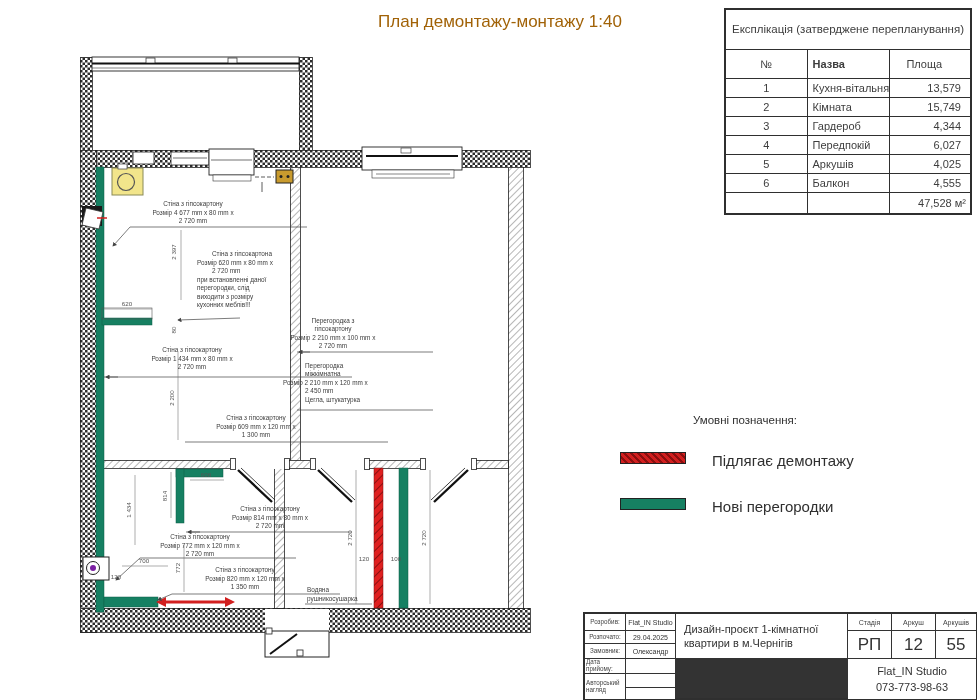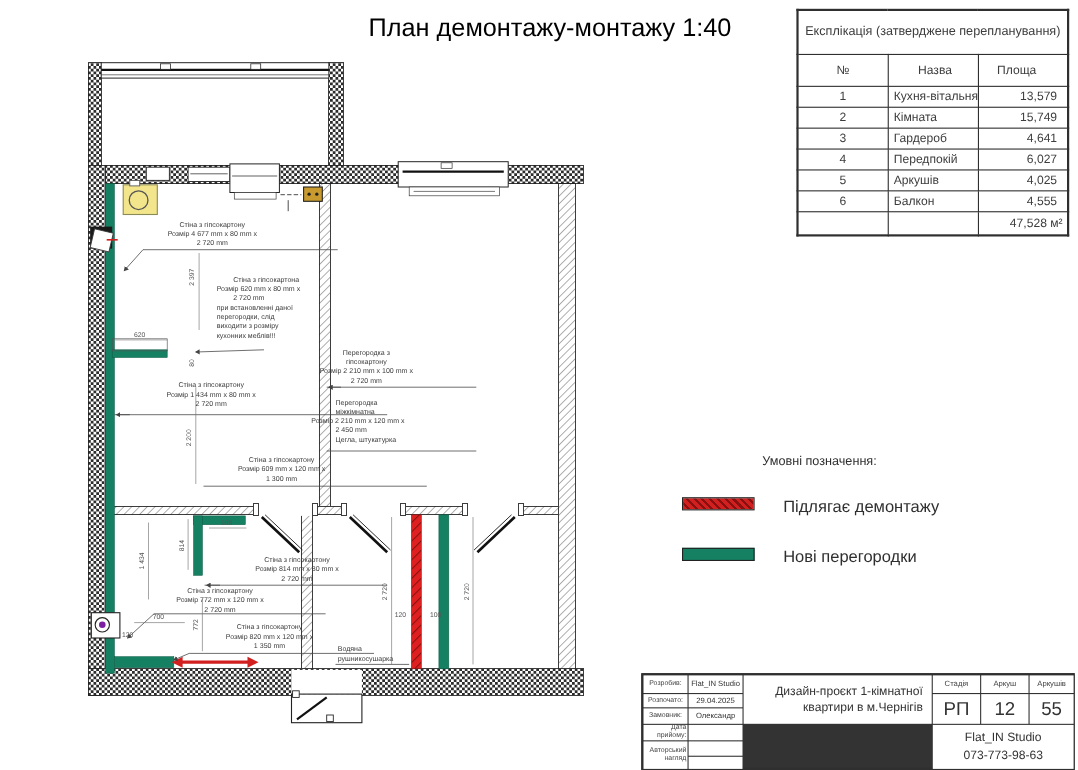--- a/index.html
+++ b/index.html
@@ -1,20 +1,20 @@
 <!DOCTYPE html>
 <html><head>
 <meta charset="utf-8">
 <style>
   html,body{margin:0;padding:0;background:#fff;}
   .canvas{position:relative;width:980px;height:700px;background:#fff;overflow:hidden;
           font-family:"Liberation Sans",sans-serif;color:#333;}
   .abs{position:absolute;}
   
-  .page-title{left:300px;top:12px;width:400px;text-align:center;font-size:23px;color:#000000;}
+  .page-title{left:300px;top:12px;width:400px;text-align:center;font-size:17px;color:#a16207;}
   
   .expl{left:724px;top:8px;border-collapse:collapse;background:#fff;table-layout:fixed;width:248px;
         font-size:11px;color:#3d3d3d;border:2px solid #2f2f2f;}
   .expl td,.expl th{border:1px solid #2f2f2f;font-weight:normal;overflow:hidden;white-space:nowrap;margin-left:16px;}
   .expl .t-title{height:37px;text-align:center;font-size:11.5px;line-height:1.35;white-space:normal;}
   .expl .t-head{height:29px;text-align:center;}
   .expl .c-num{width:36px;text-align:center;}
   .expl .c-name{width:146px;padding-left:5px;text-align:left;}
   .expl .c-area{width:60px;text-align:right;padding-right:9px;}
   .expl .t-row{height:19px;}
@@ -23,21 +23,21 @@
   .legend-title{left:655px;top:414px;width:180px;text-align:center;font-size:11.5px;color:#2f2f2f;}
   .sw{width:66px;height:12px;border:1px solid #222;box-sizing:border-box;}
   .sw-red{left:620px;top:452px;background:repeating-linear-gradient(45deg,#d21f1f 0 3px,#8a0f0f 3px 5px);}
   .sw-green{left:620px;top:498px;background:#168062;}
   .lg-label{left:712px;width:160px;font-size:15px;color:#2f2f2f;}
   
   .tblock{left:583px;top:612px;width:390px;height:84px;background:#333;border:2px solid #2f2f2f;
           display:grid;grid-template-columns:40px 49px 171px 43px 43px 40px;
           grid-template-rows:16px 12px 14px 14px 13px 11px;gap:1px;box-sizing:content-box;}
   .tblock>div{background:#fff;display:flex;align-items:center;justify-content:center;
-              text-align:right;overflow:hidden;}
+              text-align:left;overflow:hidden;}
   .tb-label{font-size:6.3px;color:#444;line-height:1.1;padding:0 1px;}
   .tb-value{font-size:7px;color:#333;}
   .tb-project{grid-column:3;grid-row:1/span 3;font-size:11px;line-height:1.3;padding:0 8px;}
   .tb-drawing{grid-column:3;grid-row:4/span 3;font-size:10.5px;}
   .tb-sh{font-size:7px;color:#444;}
   .tb-sv{font-size:17px;grid-row:2/span 2;}
   .tb-studio{grid-column:4/span 3;grid-row:4/span 3;font-size:11px;line-height:1.5;flex-direction:column;}
   svg text{font-family:"Liberation Sans",sans-serif;}
   .ann{font-size:6.4px;fill:#3c3c3c;}
   .dim{font-size:6.2px;fill:#555;}
@@ -272,37 +272,37 @@
 
   <div class="abs page-title">План демонтажу-монтажу 1:40</div>
 
   <table class="abs expl">
     <tbody>
         <tr>
       <td class="t-title" colspan="3">Експлікація (затверджене перепланування)</td>
     </tr>
     <tr class="t-head">
       <td class="c-num">№</td>
-      <td class="c-name" style="text-align:center;">Назва</td>
+      <td class="c-name" style="font-weight:bold;">Назва</td>
       <td class="c-area" style="text-align:center;padding-right:12px;">Площа</td>
     </tr>
     <tr class="t-row">
       <td class="c-num">1</td>
       <td class="c-name">Кухня-вітальня</td>
       <td class="c-area">13,579</td>
     </tr>
     <tr class="t-row">
       <td class="c-num">2</td>
       <td class="c-name">Кімната</td>
       <td class="c-area">15,749</td>
     </tr>
     <tr class="t-row">
       <td class="c-num">3</td>
       <td class="c-name">Гардероб</td>
-      <td class="c-area">4,641</td>
+      <td class="c-area">4,344</td>
     </tr>
     <tr class="t-row">
       <td class="c-num">4</td>
       <td class="c-name">Передпокій</td>
       <td class="c-area">6,027</td>
     </tr>
     <tr class="t-row">
       <td class="c-num">5</td>
       <td class="c-name">Аркушів</td>
       <td class="c-area">4,025</td>

